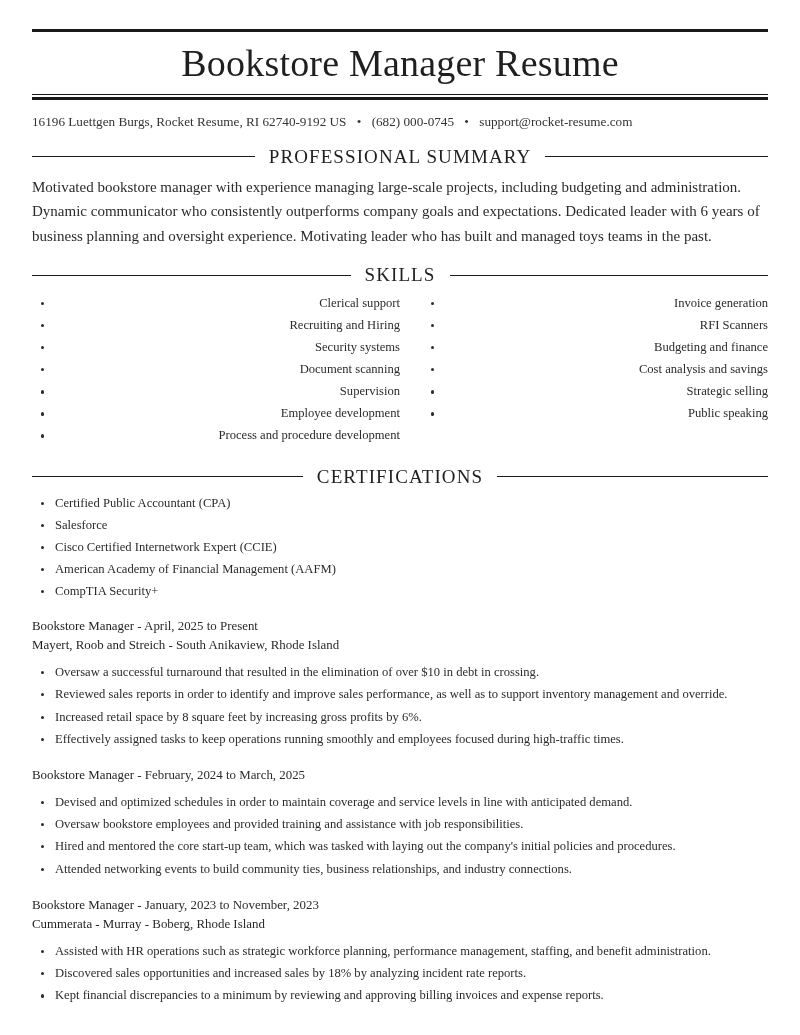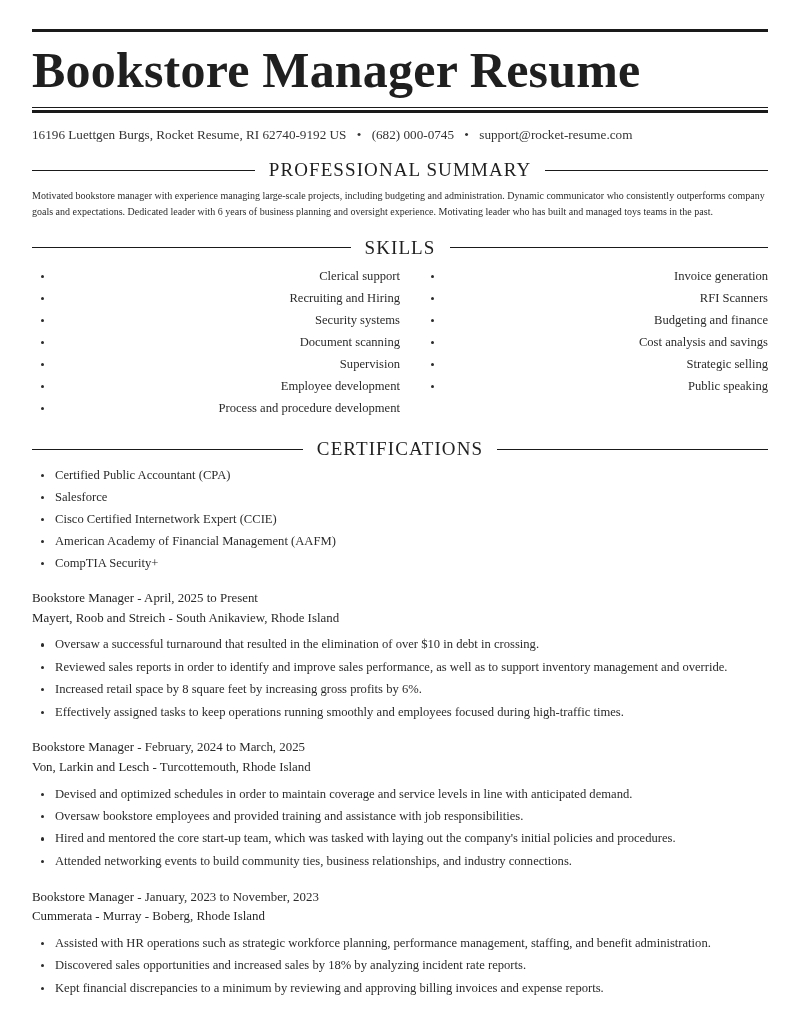--- a/index.html
+++ b/index.html
@@ -21,22 +21,23 @@
     box-sizing: border-box;
     padding: 0 32px;
   }
 
   
   .header-rule-top {
     border-top: 3px solid #1a1a1a;
     margin-top: 29px;
   }
   .doc-title {
-    font-size: 50px;
-    font-weight: 700;
+    font-size: 38px;
+    font-weight: 400;
+    text-align: center;
     letter-spacing: 0.2px;
     color: #1f1f1f;
     margin: 11px 0 9px 0;
     line-height: 1.1;
   }
   .header-rule-bottom {
     border-top: 1px solid #1a1a1a;
     padding-top: 2px;
   }
   .header-rule-bottom .thick {
@@ -73,21 +74,21 @@
     flex: 0 0 auto;
     font-size: 19px;
     letter-spacing: 1.1px;
     color: #1f1f1f;
     font-weight: 400;
     white-space: nowrap;
   }
 
   
   .summary {
-    font-size: 10px;
+    font-size: 15px;
     line-height: 1.63;
     color: #2b2b2b;
     text-align: left;
     margin: 4px 0 0 0;
   }
 
   ul.bullets {
     list-style: none;
     margin: 2px 0 0 0;
     padding: 0;
@@ -242,25 +243,20 @@
         <li>Effectively assigned tasks to keep operations running smoothly and employees focused during high-traffic times.</li>
       </ul>
     </div>
 
     <div class="job">
       <div class="job-line">
         <span class="strong">Bookstore Manager</span>
         <span>-</span>
         <span>February, 2024 to March, 2025</span>
       </div>
-      <div class="job-line">
-        <span class="strong">Von, Larkin and Lesch</span>
-        <span>-</span>
-        <span>Turcottemouth, Rhode Island</span>
-      </div>
       <ul class="bullets">
         <li>Devised and optimized schedules in order to maintain coverage and service levels in line with anticipated demand.</li>
         <li>Oversaw bookstore employees and provided training and assistance with job responsibilities.</li>
         <li>Hired and mentored the core start-up team, which was tasked with laying out the company's initial policies and procedures.</li>
         <li>Attended networking events to build community ties, business relationships, and industry connections.</li>
       </ul>
     </div>
 
     <div class="job">
       <div class="job-line">

